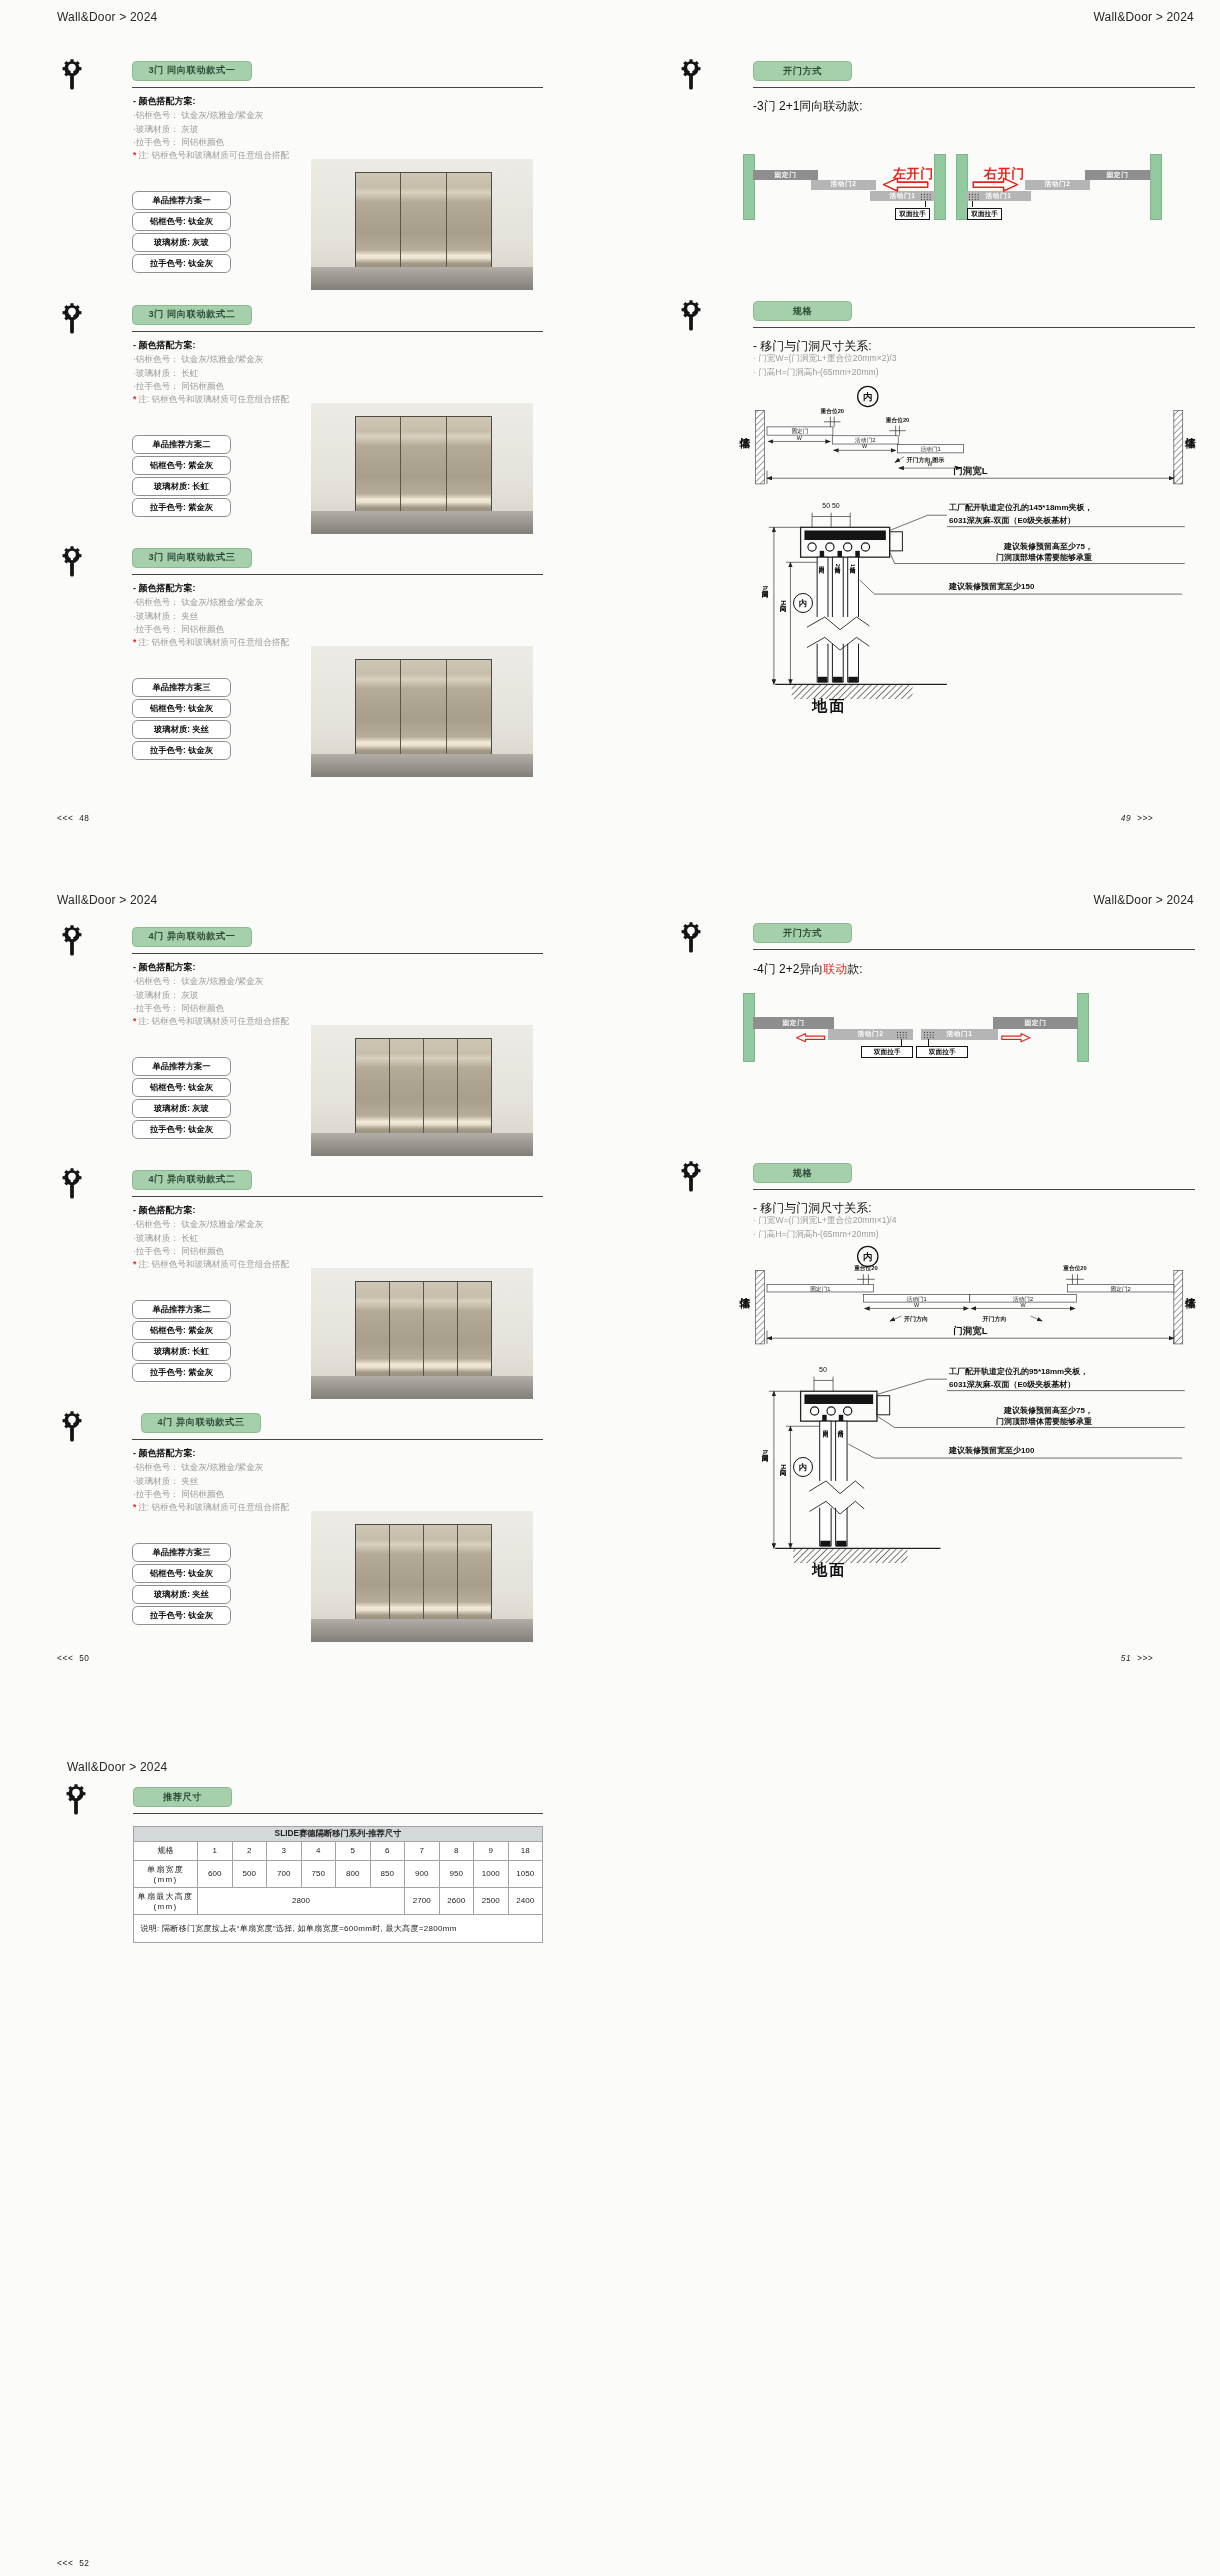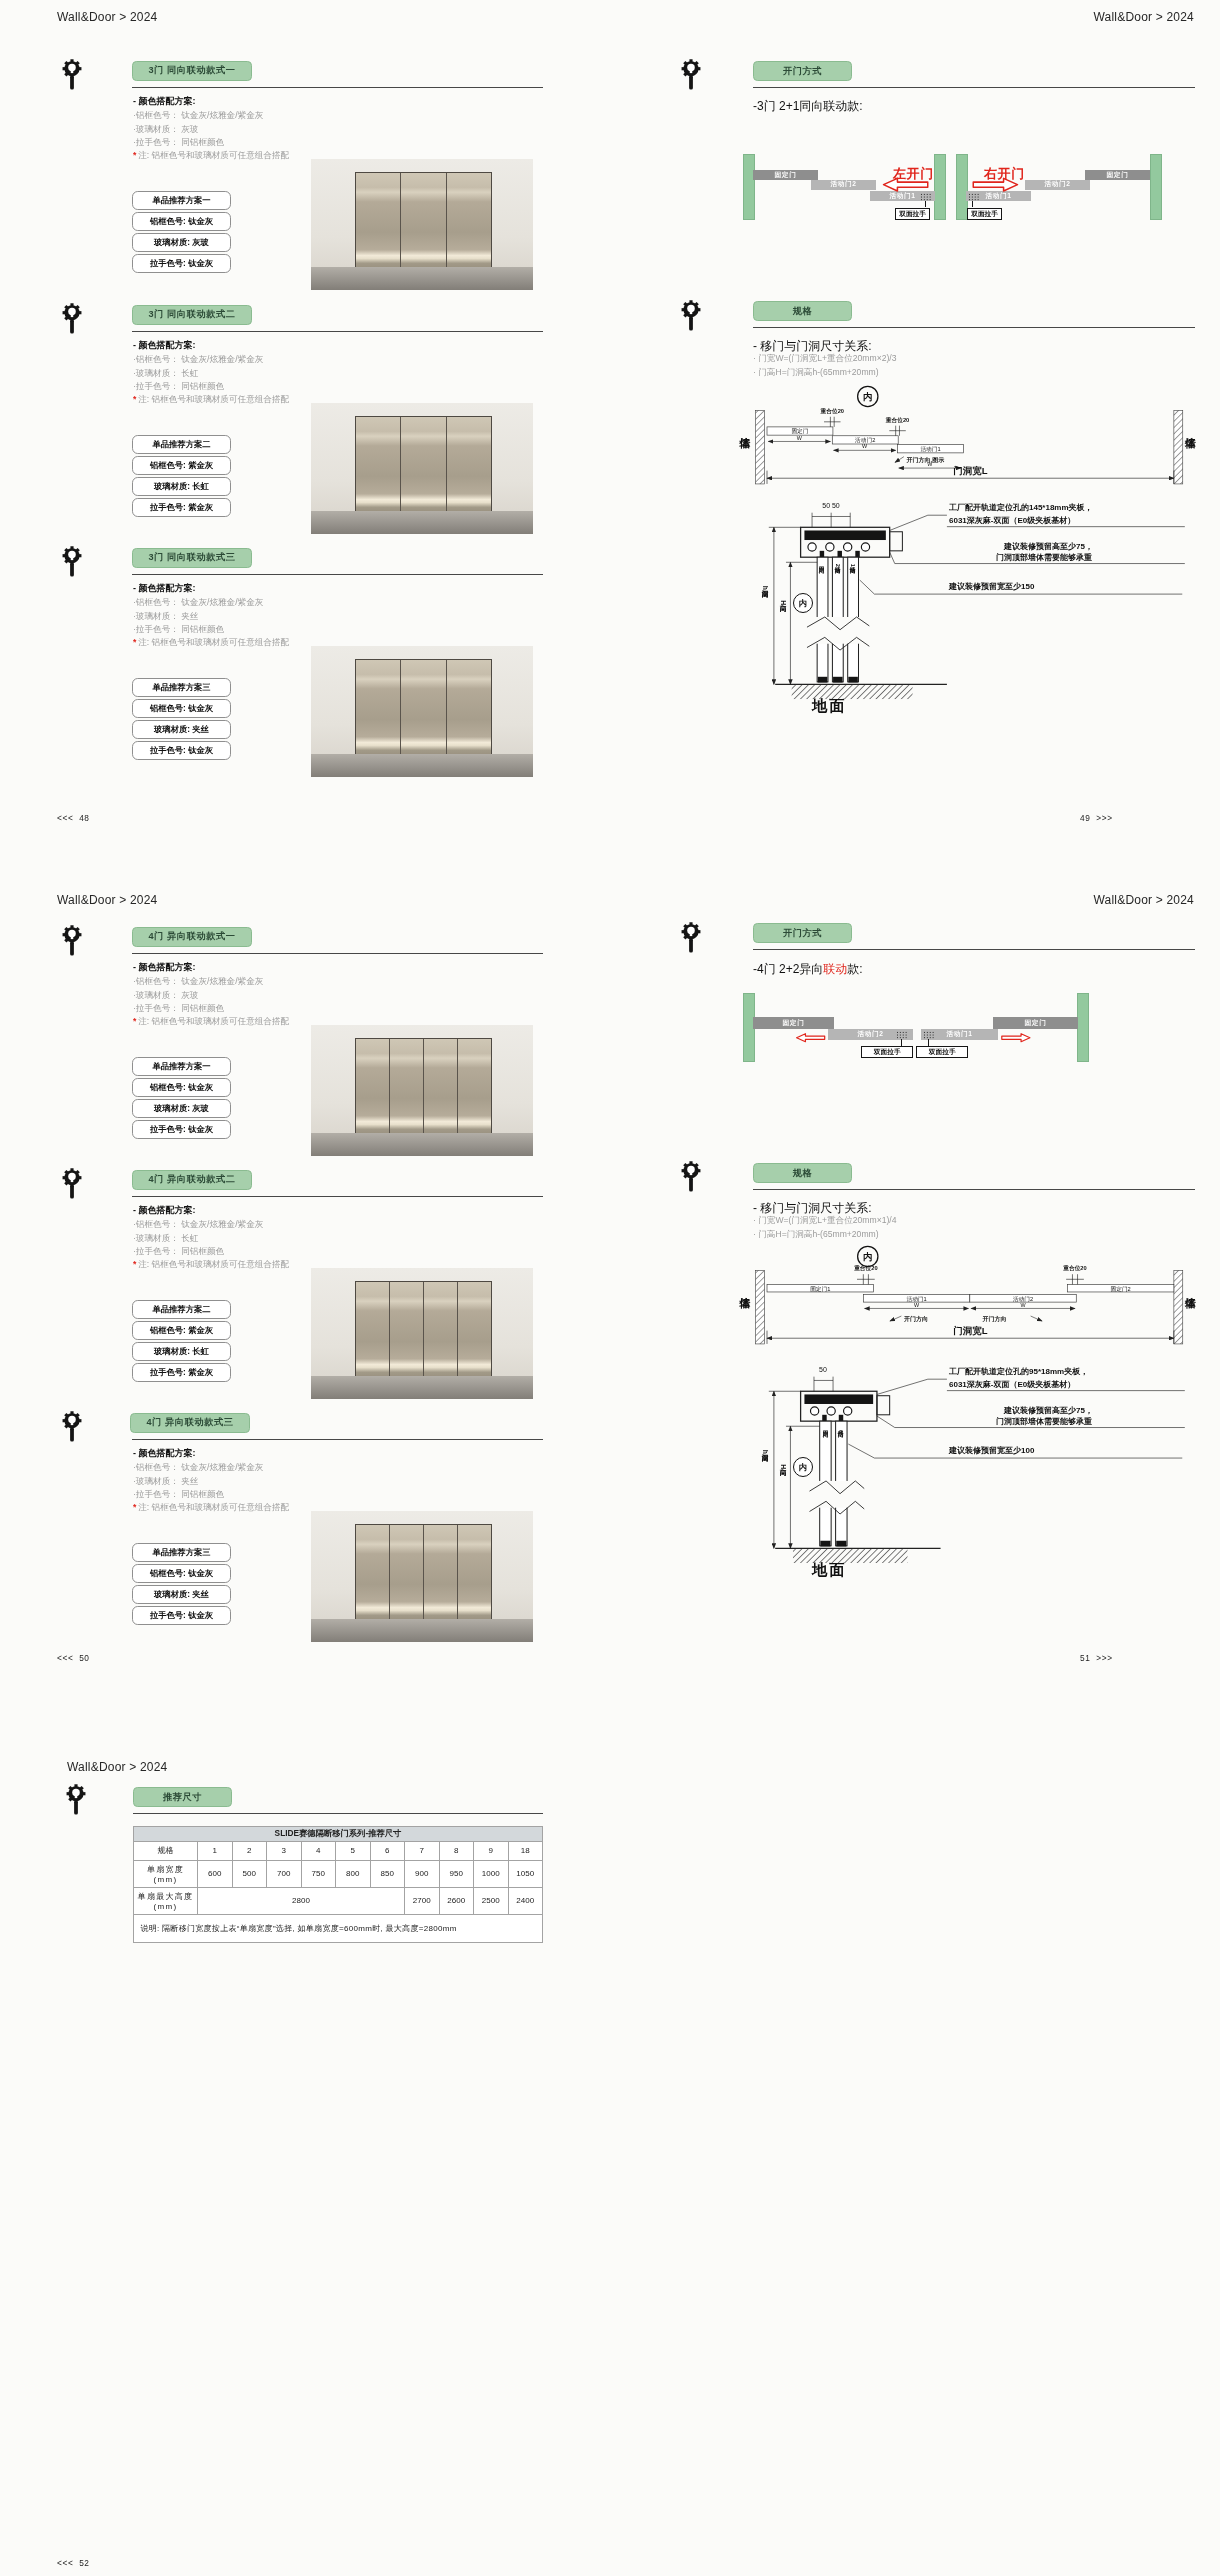--- a/index.html
+++ b/index.html
@@ -39,21 +39,21 @@
   .vlab{position:absolute;writing-mode:vertical-rl;font-weight:700;color:#111;}
   .wallword{font-size:10.8px;letter-spacing:1.3px;}
   .dimv{font-size:6.7px;letter-spacing:0.6px;}
   .coltxt{position:absolute;writing-mode:vertical-rl;font-size:5.7px;font-weight:700;letter-spacing:0.6px;color:#111;}
   .dimlab{position:absolute;font-size:7px;text-align:center;color:#111;}
   .callout{position:absolute;font-size:8px;font-weight:700;white-space:nowrap;color:#111;}
   .innercirc{position:absolute;width:18px;height:18px;border:1.3px solid #111;border-radius:50%;background:#fff;
              display:flex;align-items:center;justify-content:center;font-size:8.3px;font-weight:700;}
   .ground{position:absolute;font-size:15.3px;font-weight:700;letter-spacing:1.9px;color:#111;}
   .pager{position:absolute;font-size:8.3px;color:#1e1e1e;white-space:pre;letter-spacing:0.6px;}
-  .pager.r{width:114px;text-align:left;}
+  .pager.r{width:114px;text-align:center;font-style:italic;}
   svg text{font-family:"Liberation Sans",sans-serif;fill:#111;}
   table{border-collapse:collapse;table-layout:fixed;}
   .t1{position:absolute;width:410px;font-size:8px;background:#fff;}
   .t1 td{border:0.6px solid #a3a3a3;text-align:center;color:#222;padding:1.3px;}
   .ttl{background:#d3d8db;font-weight:700;font-size:8.3px;}
   .lblcell{letter-spacing:1.3px;white-space:pre-line;}
   .notecell{text-align:left !important;padding:5.1px 6.4px !important;letter-spacing:0.3px;}
   .t2{position:absolute;width:410px;font-size:8px;background:#fff;}
   .t2 td{border:0.6px solid #a3a3a3;color:#222;padding:4.4px 6.4px;text-align:left;}
   .t2 .no{text-align:center;}
@@ -441,21 +441,21 @@
           <rect x="7" y="14.5" width="7" height="5"></rect>
           <rect x="30" y="14.5" width="7" height="5"></rect>
           <rect x="19.5" y="2" width="5" height="7" transform="rotate(45 22 17)"></rect>
           <rect x="19.5" y="25" width="5" height="7" transform="rotate(45 22 17)"></rect>
           <rect x="7" y="14.5" width="7" height="5" transform="rotate(45 22 17)"></rect>
           <rect x="19" y="28" width="6" height="22" rx="2.5"></rect>
         </g>
       <circle cx="22" cy="15" r="6" fill="#fff"></circle>
         <rect x="20" y="15" width="4" height="9" fill="#fff"></rect>
     </svg>
-    <div class="badge" style="left:73px;top:3.8px;width:118px">4门 异向联动款式三</div>
+    <div class="badge" style="left:84px;top:3.8px;width:118px">4门 异向联动款式三</div>
     <div class="rule" style="left:75px;top:30px;width:411px"></div>
     <div class="stitle" style="left:76px;top:38px">- 颜色搭配方案:</div>
     <div class="gline" style="left:76px;top:53px">·铝框色号： 钛金灰/炫雅金/紫金灰</div>
     <div class="gline" style="left:76px;top:67px">·玻璃材质： 夹丝</div>
     <div class="gline" style="left:76px;top:80px">·拉手色号： 同铝框颜色</div>
     <div class="snote" style="left:76px;top:93px"><b>*</b><span>注: 铝框色号和玻璃材质可任意组合搭配</span></div>
     <div class="photo" style="left:254px;top:102px">
       <div class="opening">
           <div class="pane"></div>
           <div class="pane"></div>

